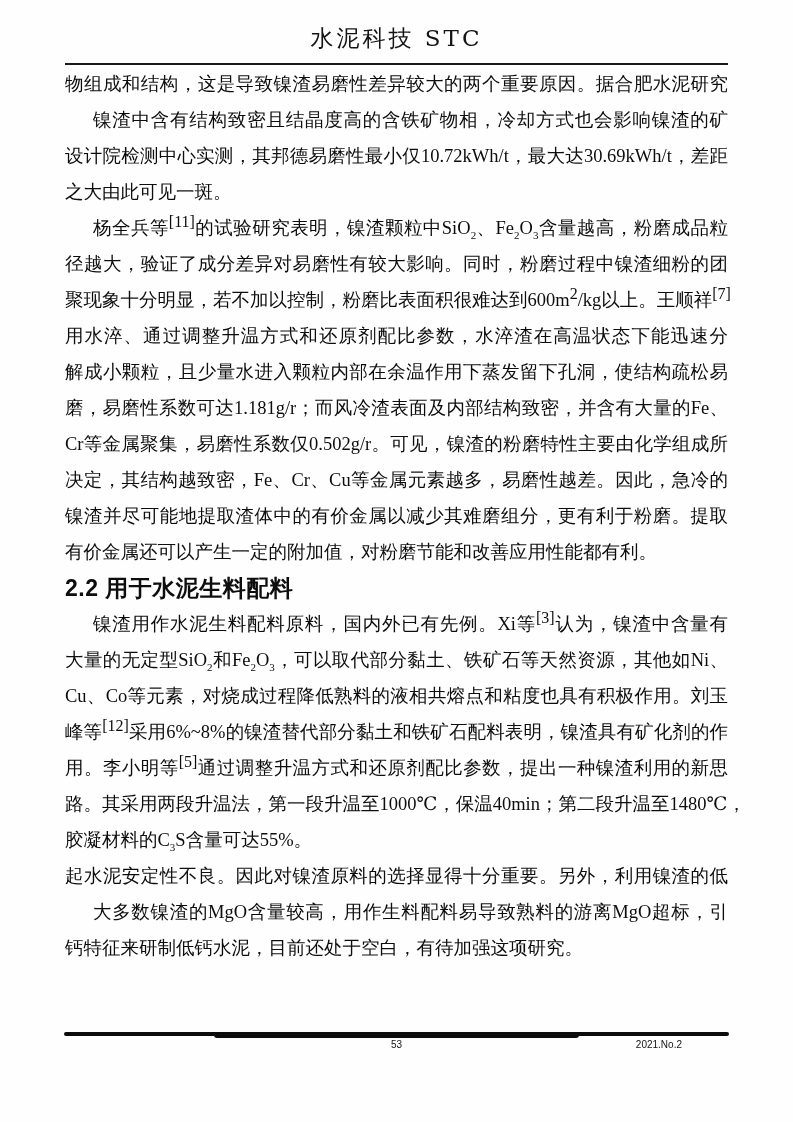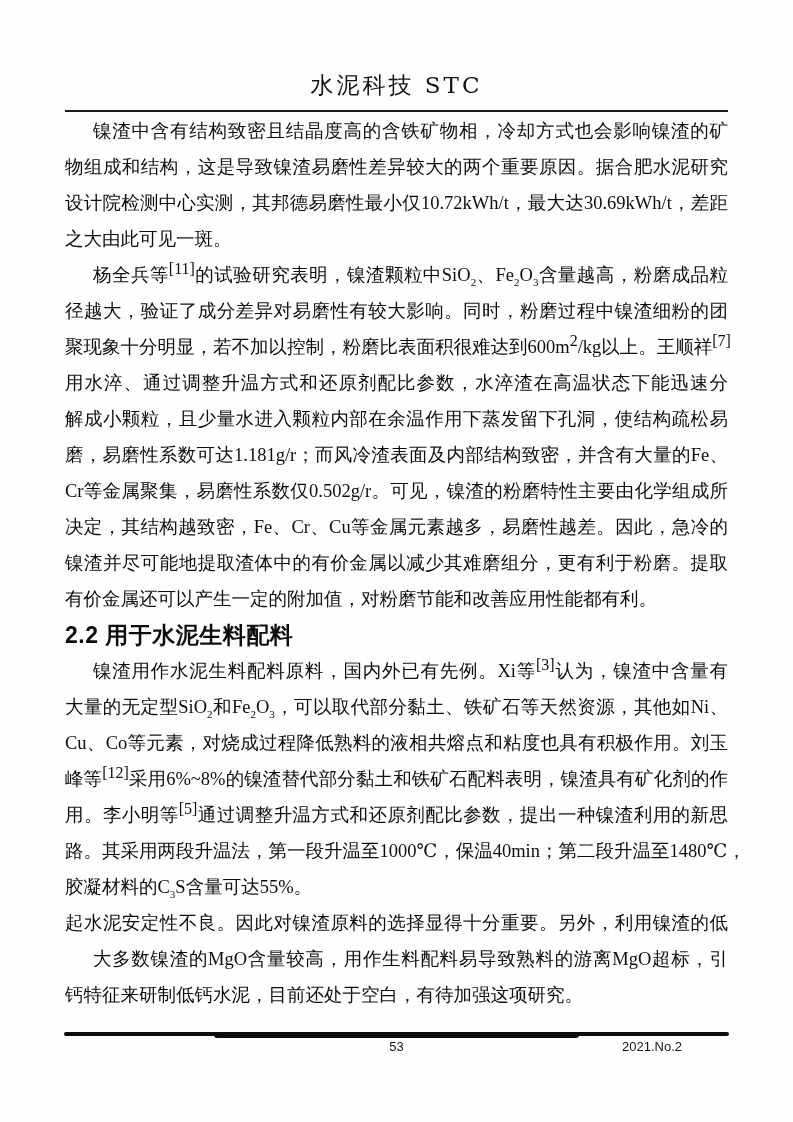--- a/index.html
+++ b/index.html
@@ -11,21 +11,21 @@
     position: relative;
     width: 793px;
     height: 1122px;
     background: #fefefe;
     color: #0d0d0d;
     font-family: "Liberation Serif", "DejaVu Serif", serif;
     overflow: hidden;
   }
   
   .page-header {
-    padding-top: 70px;
+    padding-top: 23px;
   }
   .journal-title {
     text-align: center;
     font-size: 23px;
     letter-spacing: 3px;
     color: #141414;
     font-family: "DejaVu Serif", "Liberation Serif", serif;
   }
   .header-rule {
     margin: 9px 65px 0 65px;
@@ -89,21 +89,21 @@
     width: 55%;
     height: 6px;
     background: #0c0c0c;
     border-radius: 3px;
   }
   .footer-row {
     position: relative;
     margin: 3px 65px 0 65px;
     height: 18px;
     font-family: "Liberation Sans", "DejaVu Sans", sans-serif;
-    font-size: 13px;
+    font-size: 10px;
     color: #141414;
   }
   .page-number {
     display: block;
     text-align: center;
   }
   .issue {
     position: absolute;
     right: 46px;
     top: 0;
@@ -115,22 +115,22 @@
 
 <div class="page">
 
   <div class="page-header">
     <div class="journal-title">水泥科技 STC</div>
     <div class="header-rule"></div>
   </div>
 
   <div class="page-body">
     <div class="para">
+        <div class="line"><span>物组成和结构，这是导致镍渣易磨性差异较大的两个重要原因。据合肥水泥研究</span></div>
         <div class="line first"><span>镍渣中含有结构致密且结晶度高的含铁矿物相，冷却方式也会影响镍渣的矿</span></div>
-        <div class="line"><span>物组成和结构，这是导致镍渣易磨性差异较大的两个重要原因。据合肥水泥研究</span></div>
         <div class="line"><span>设计院检测中心实测，其邦德易磨性最小仅10.72kWh/t，最大达30.69kWh/t，差距</span></div>
         <div class="line last"><span>之大由此可见一斑。</span></div>
       </div>
     <div class="para">
         <div class="line first"><span>杨全兵等</span><sup>[11]</sup><span>的试验研究表明，镍渣颗粒中SiO</span><sub>2</sub><span>、Fe</span><sub>2</sub><span>O</span><sub>3</sub><span>含量越高，粉磨成品粒</span></div>
         <div class="line"><span>径越大，验证了成分差异对易磨性有较大影响。同时，粉磨过程中镍渣细粉的团</span></div>
         <div class="line"><span>聚现象十分明显，若不加以控制，粉磨比表面积很难达到600m</span><sup>2</sup><span>/kg以上。王顺祥</span><sup>[7]</sup></div>
         <div class="line"><span>用水淬、通过调整升温方式和还原剂配比参数，水淬渣在高温状态下能迅速分</span></div>
         <div class="line"><span>解成小颗粒，且少量水进入颗粒内部在余温作用下蒸发留下孔洞，使结构疏松易</span></div>
         <div class="line"><span>磨，易磨性系数可达1.181g/r；而风冷渣表面及内部结构致密，并含有大量的Fe、</span></div>

